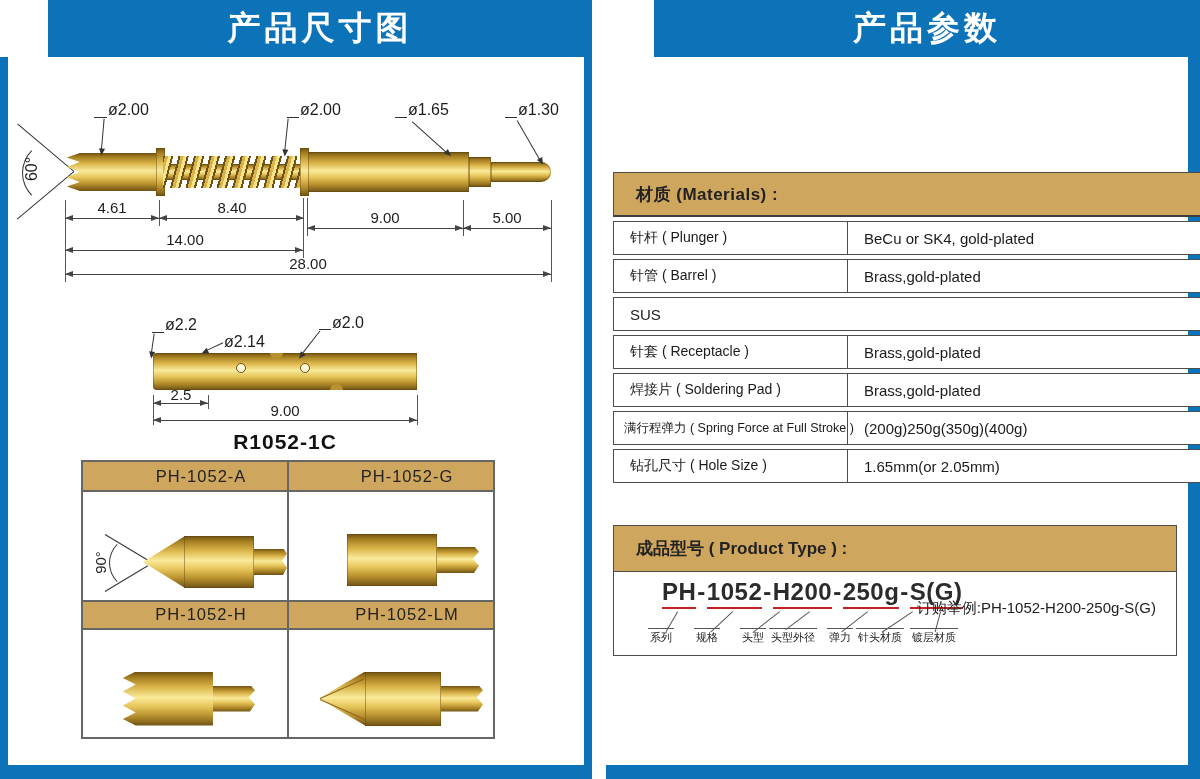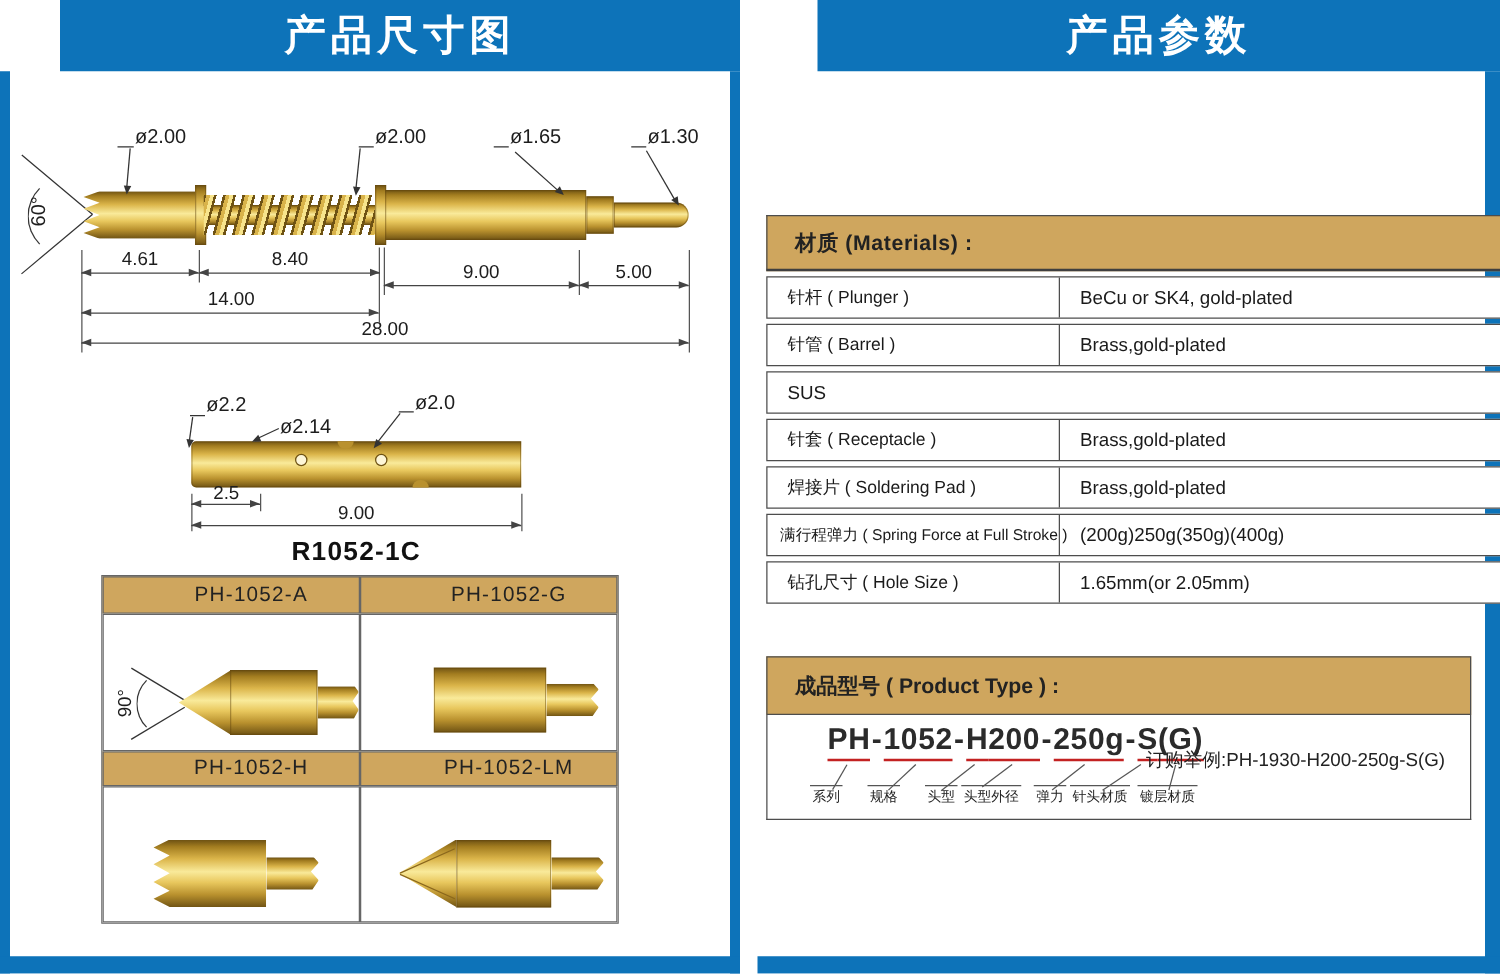--- a/index.html
+++ b/index.html
@@ -258,20 +258,20 @@
           <div class="conn" style="left:327px;top:40px;width:21px;transform:rotate(105deg);"></div>
 
           <div class="blabel" style="left:34px;">系列</div>
           <div class="blabel" style="left:80px;">规格</div>
           <div class="blabel" style="left:126px;">头型</div>
           <div class="blabel" style="left:155px;">头型外径</div>
           <div class="blabel" style="left:213px;">弹力</div>
           <div class="blabel" style="left:242px;">针头材质</div>
           <div class="blabel" style="left:296px;">镀层材质</div>
 
-          <div class="order">订购举例:PH-1930-H200-250g-S(G)</div>
+          <div class="order">订购举例:PH-1052-H200-250g-S(G)</div>
         </div>
       </div>
 
     </div>
   </section>
 
 </div>
 
 </body></html>

